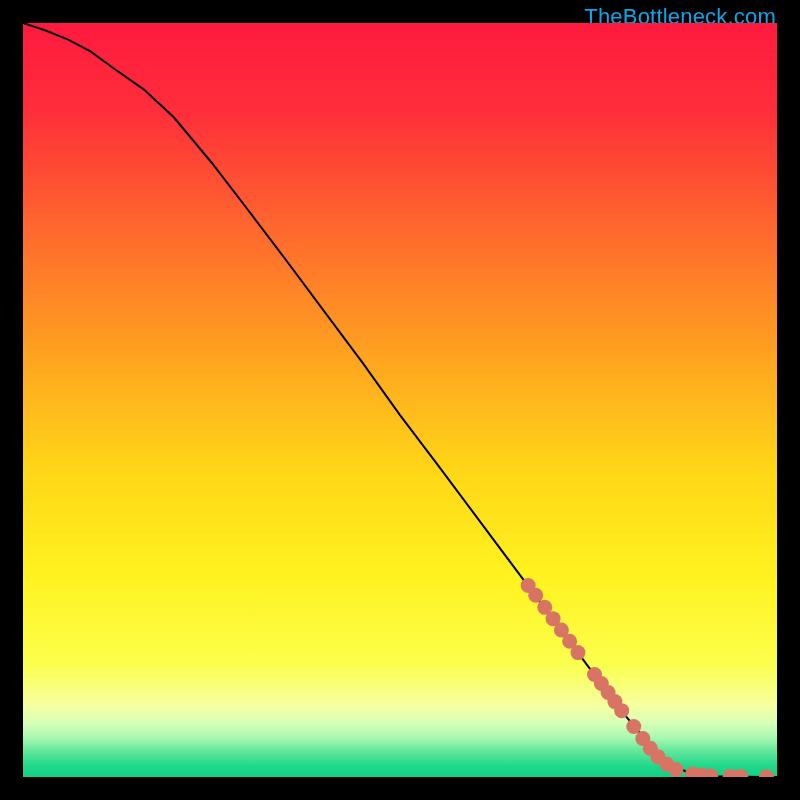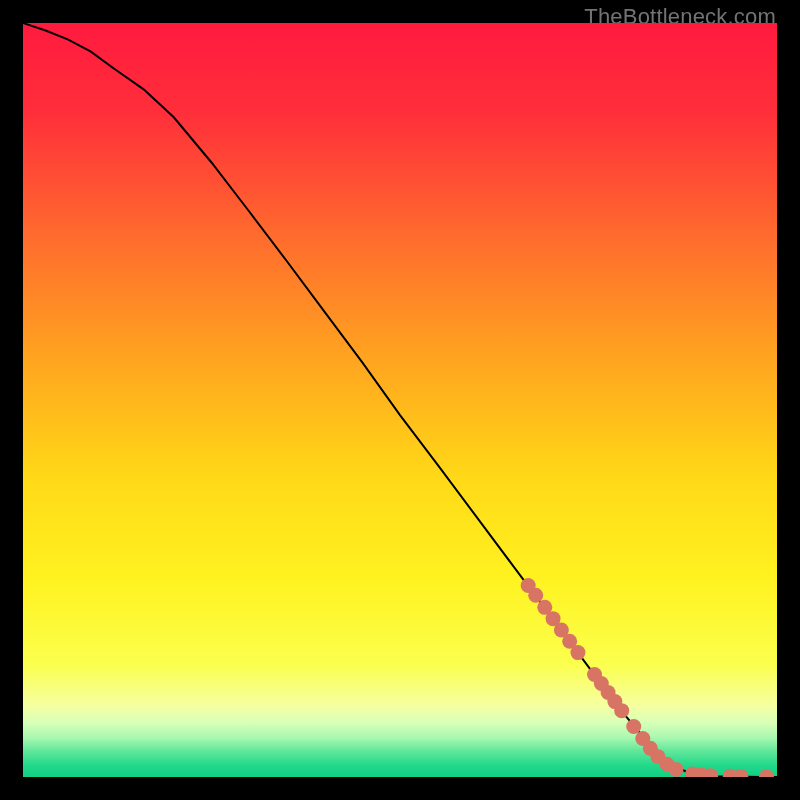--- a/index.html
+++ b/index.html
@@ -21,21 +21,21 @@
     left: 23px;
     top: 23px;
     width: 754px;
     height: 754px;
     overflow: hidden;
   }
   .watermark {
     position: absolute;
     top: 4px;
     right: 24px;
-    color: #737373;
+    color: #0ea5e9;
     font-size: 22px;
     letter-spacing: 0.2px;
     font-weight: 400;
   }
 </style>
 </head>
 <body>
 
 <div class="frame">
   <div class="watermark">TheBottleneck.com</div>

